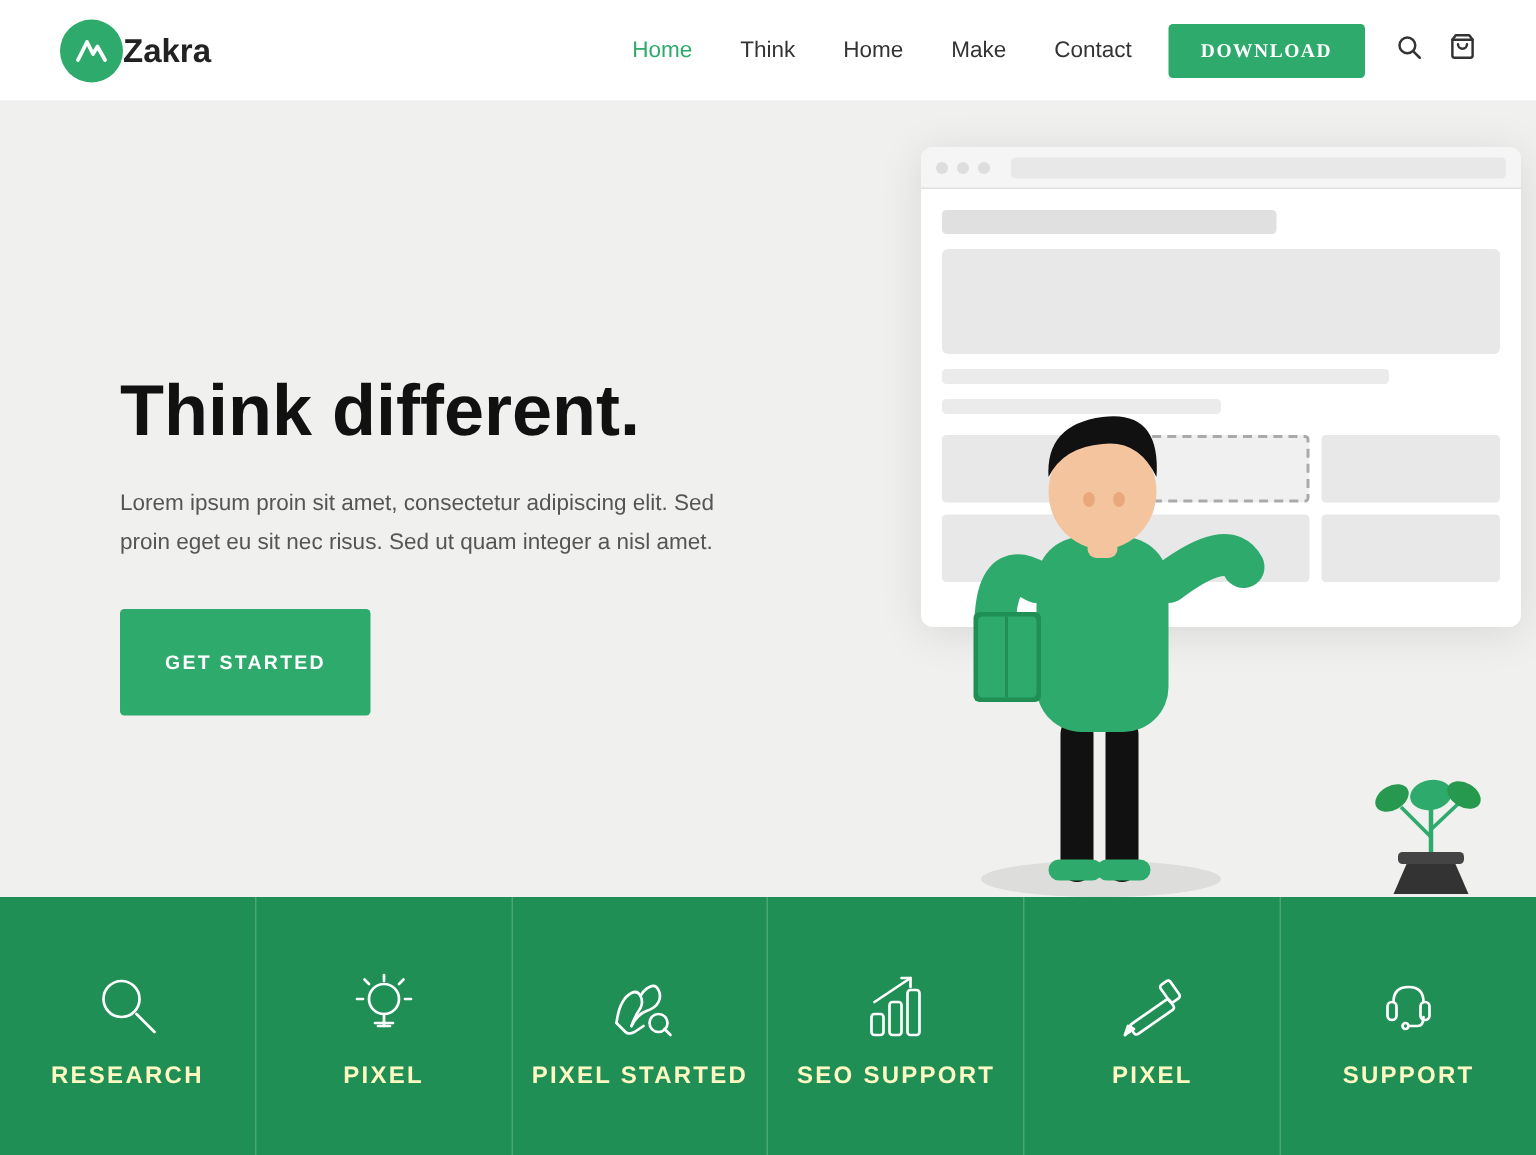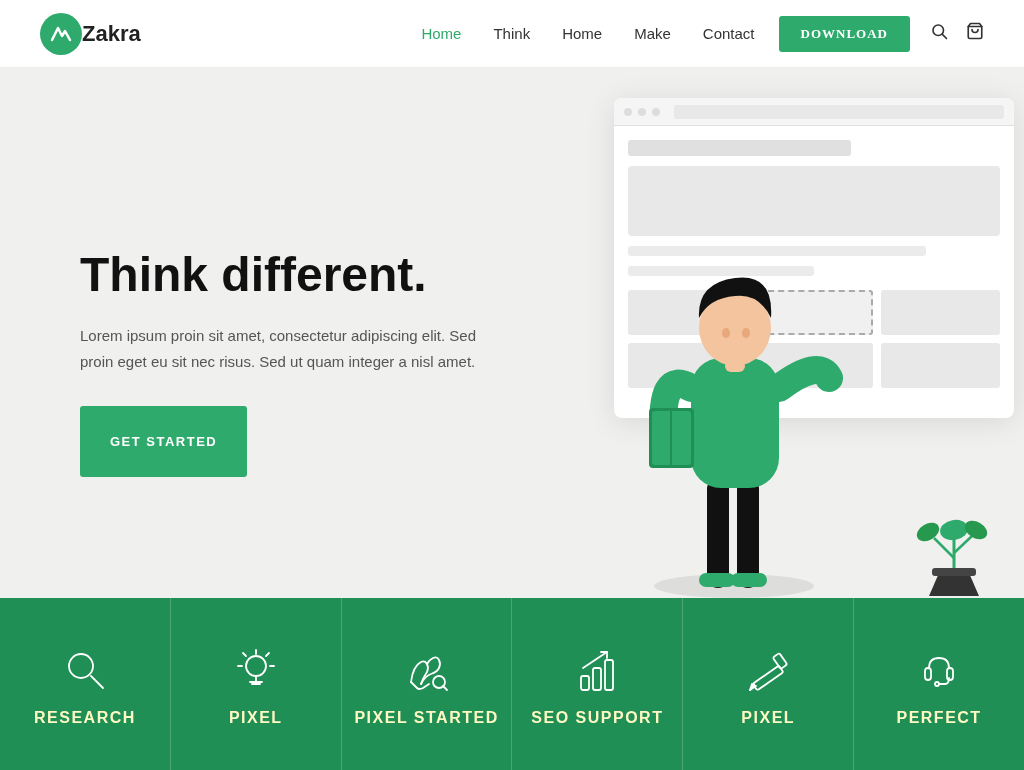--- a/index.html
+++ b/index.html
@@ -415,16 +415,16 @@
   <div class="feature-item">
     <div class="feature-icon">
       <svg viewBox="0 0 48 48">
         <path d="M14 22 Q14 12 24 12 Q34 12 34 22"></path>
         <rect x="10" y="22" width="6" height="12" rx="3"></rect>
         <rect x="32" y="22" width="6" height="12" rx="3"></rect>
         <path d="M34 32 Q34 38 30 38 L24 38"></path>
         <circle cx="22" cy="38" r="2"></circle>
       </svg>
     </div>
-    <span class="feature-label">PERFECT</span>
+    <span class="feature-label">SUPPORT</span>
   </div>
 
 </section>
 
 </body></html>

